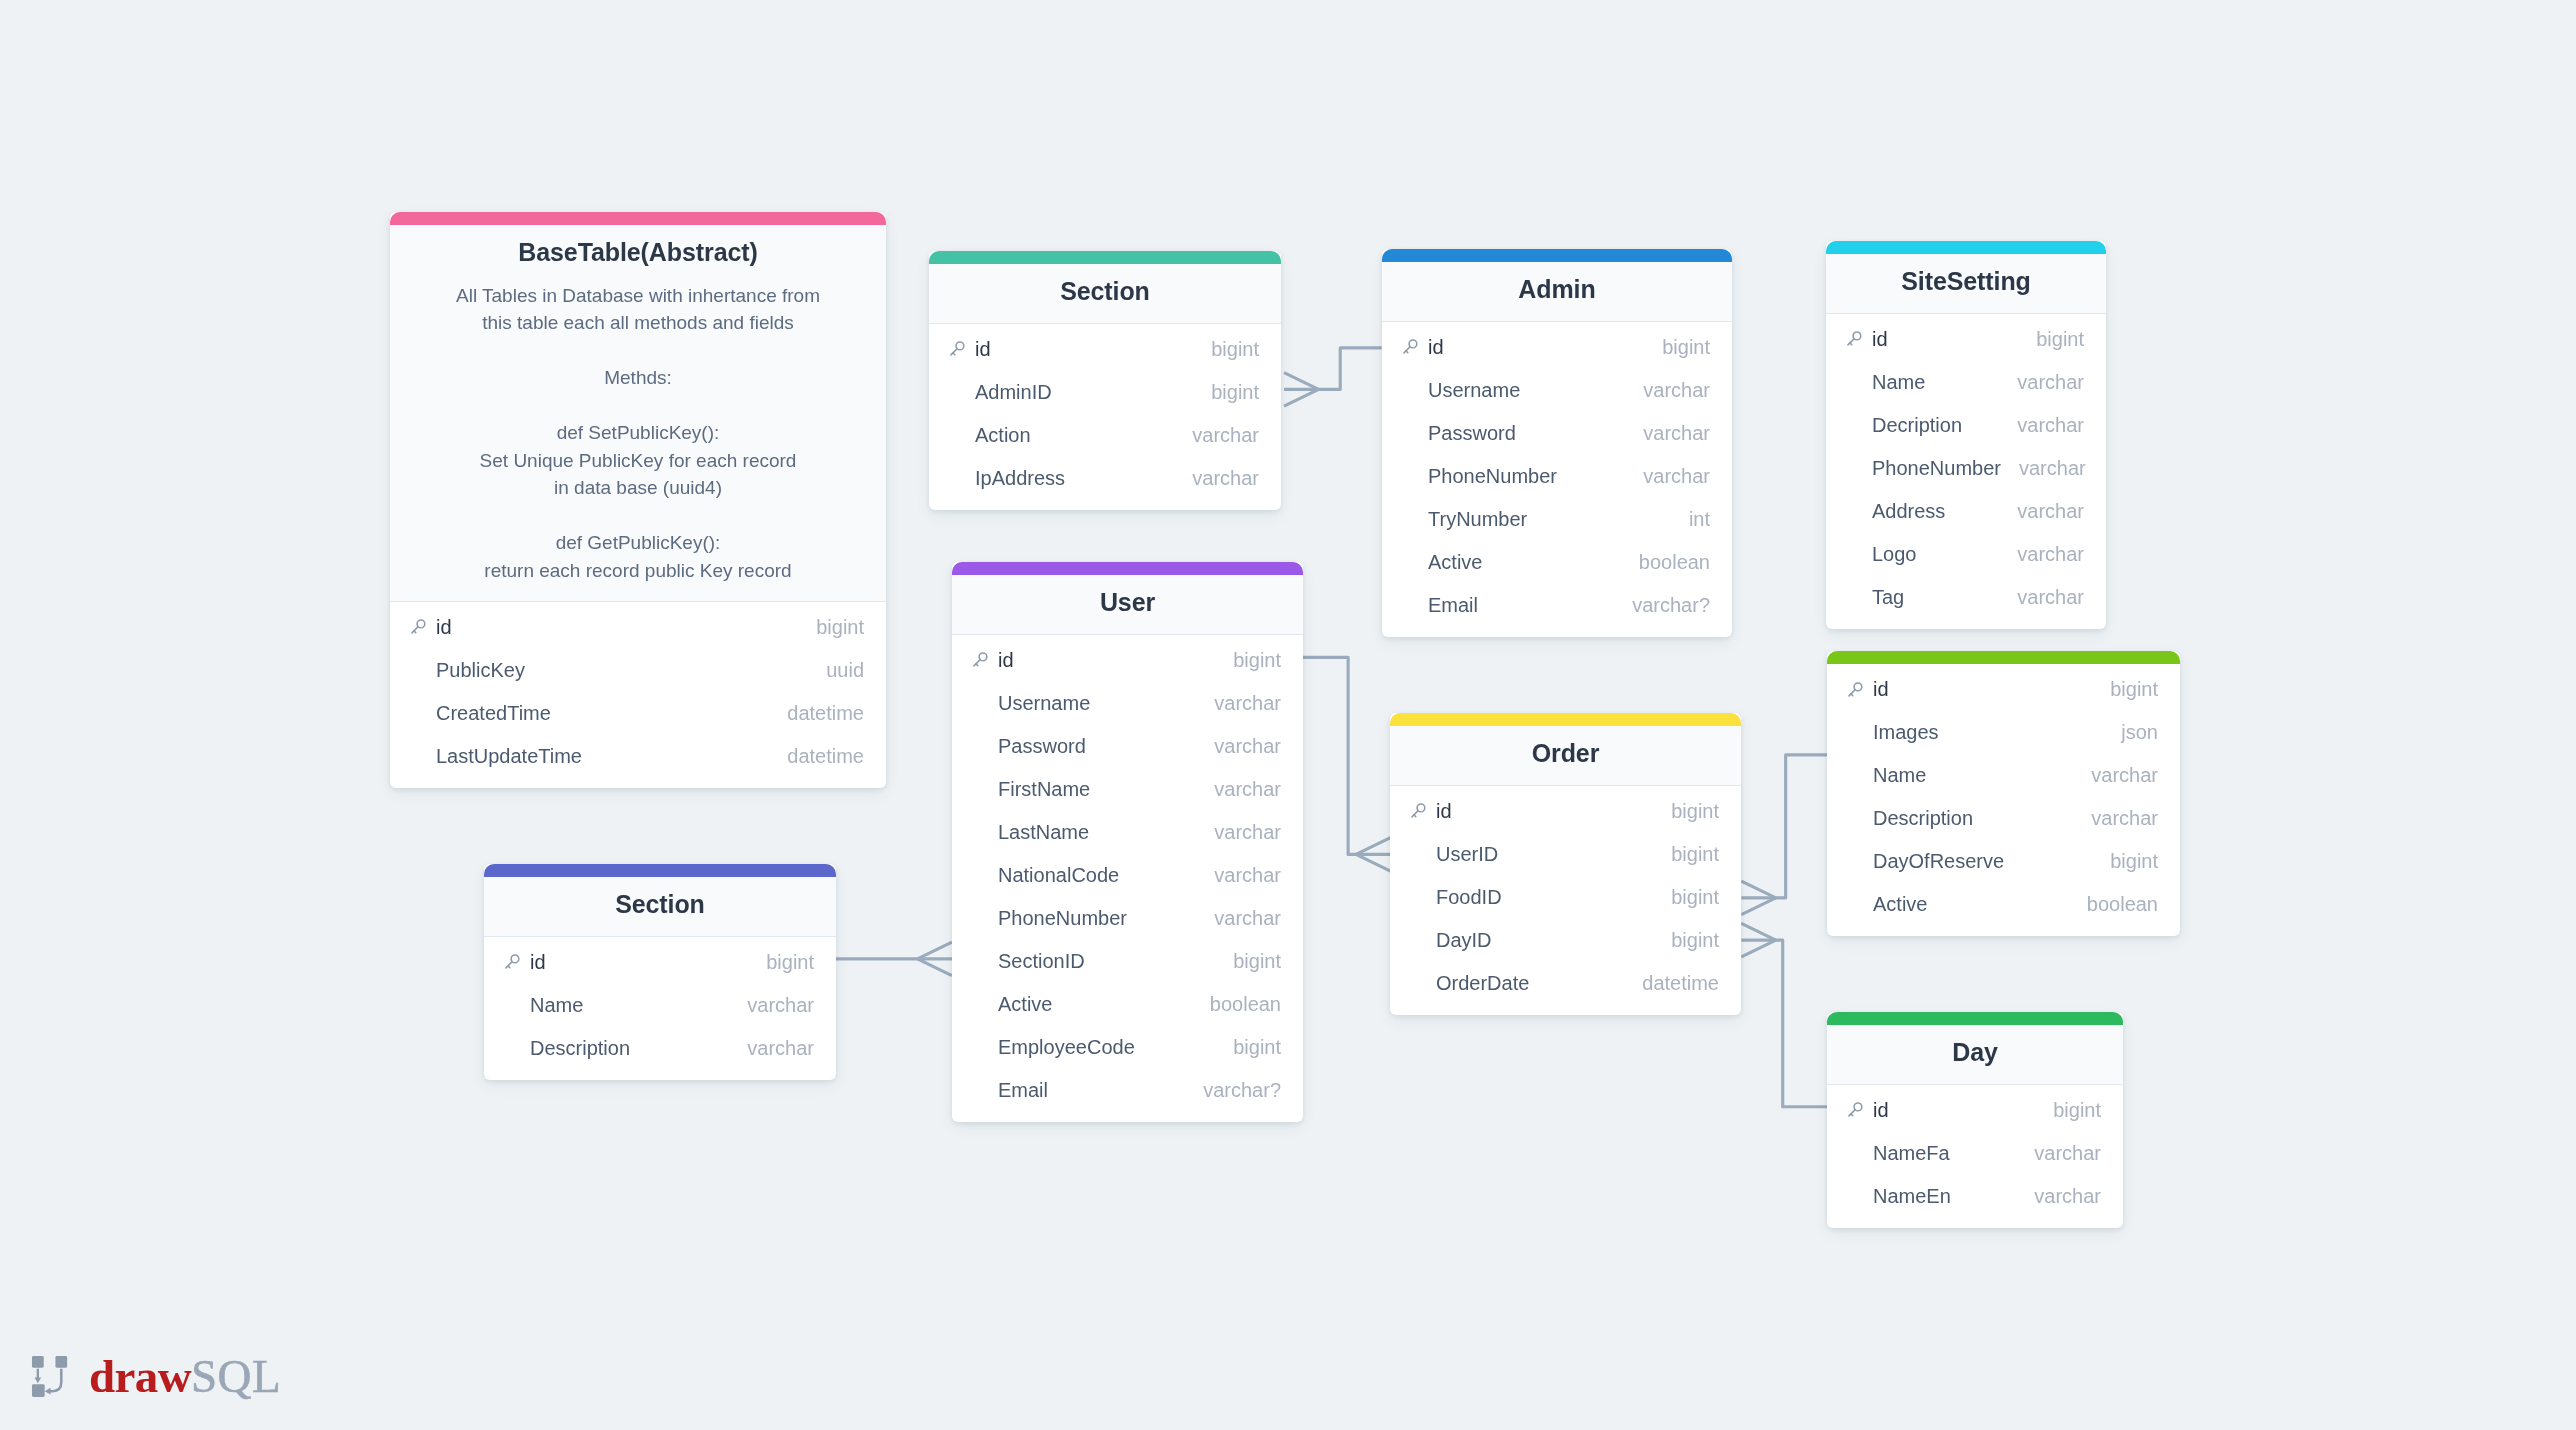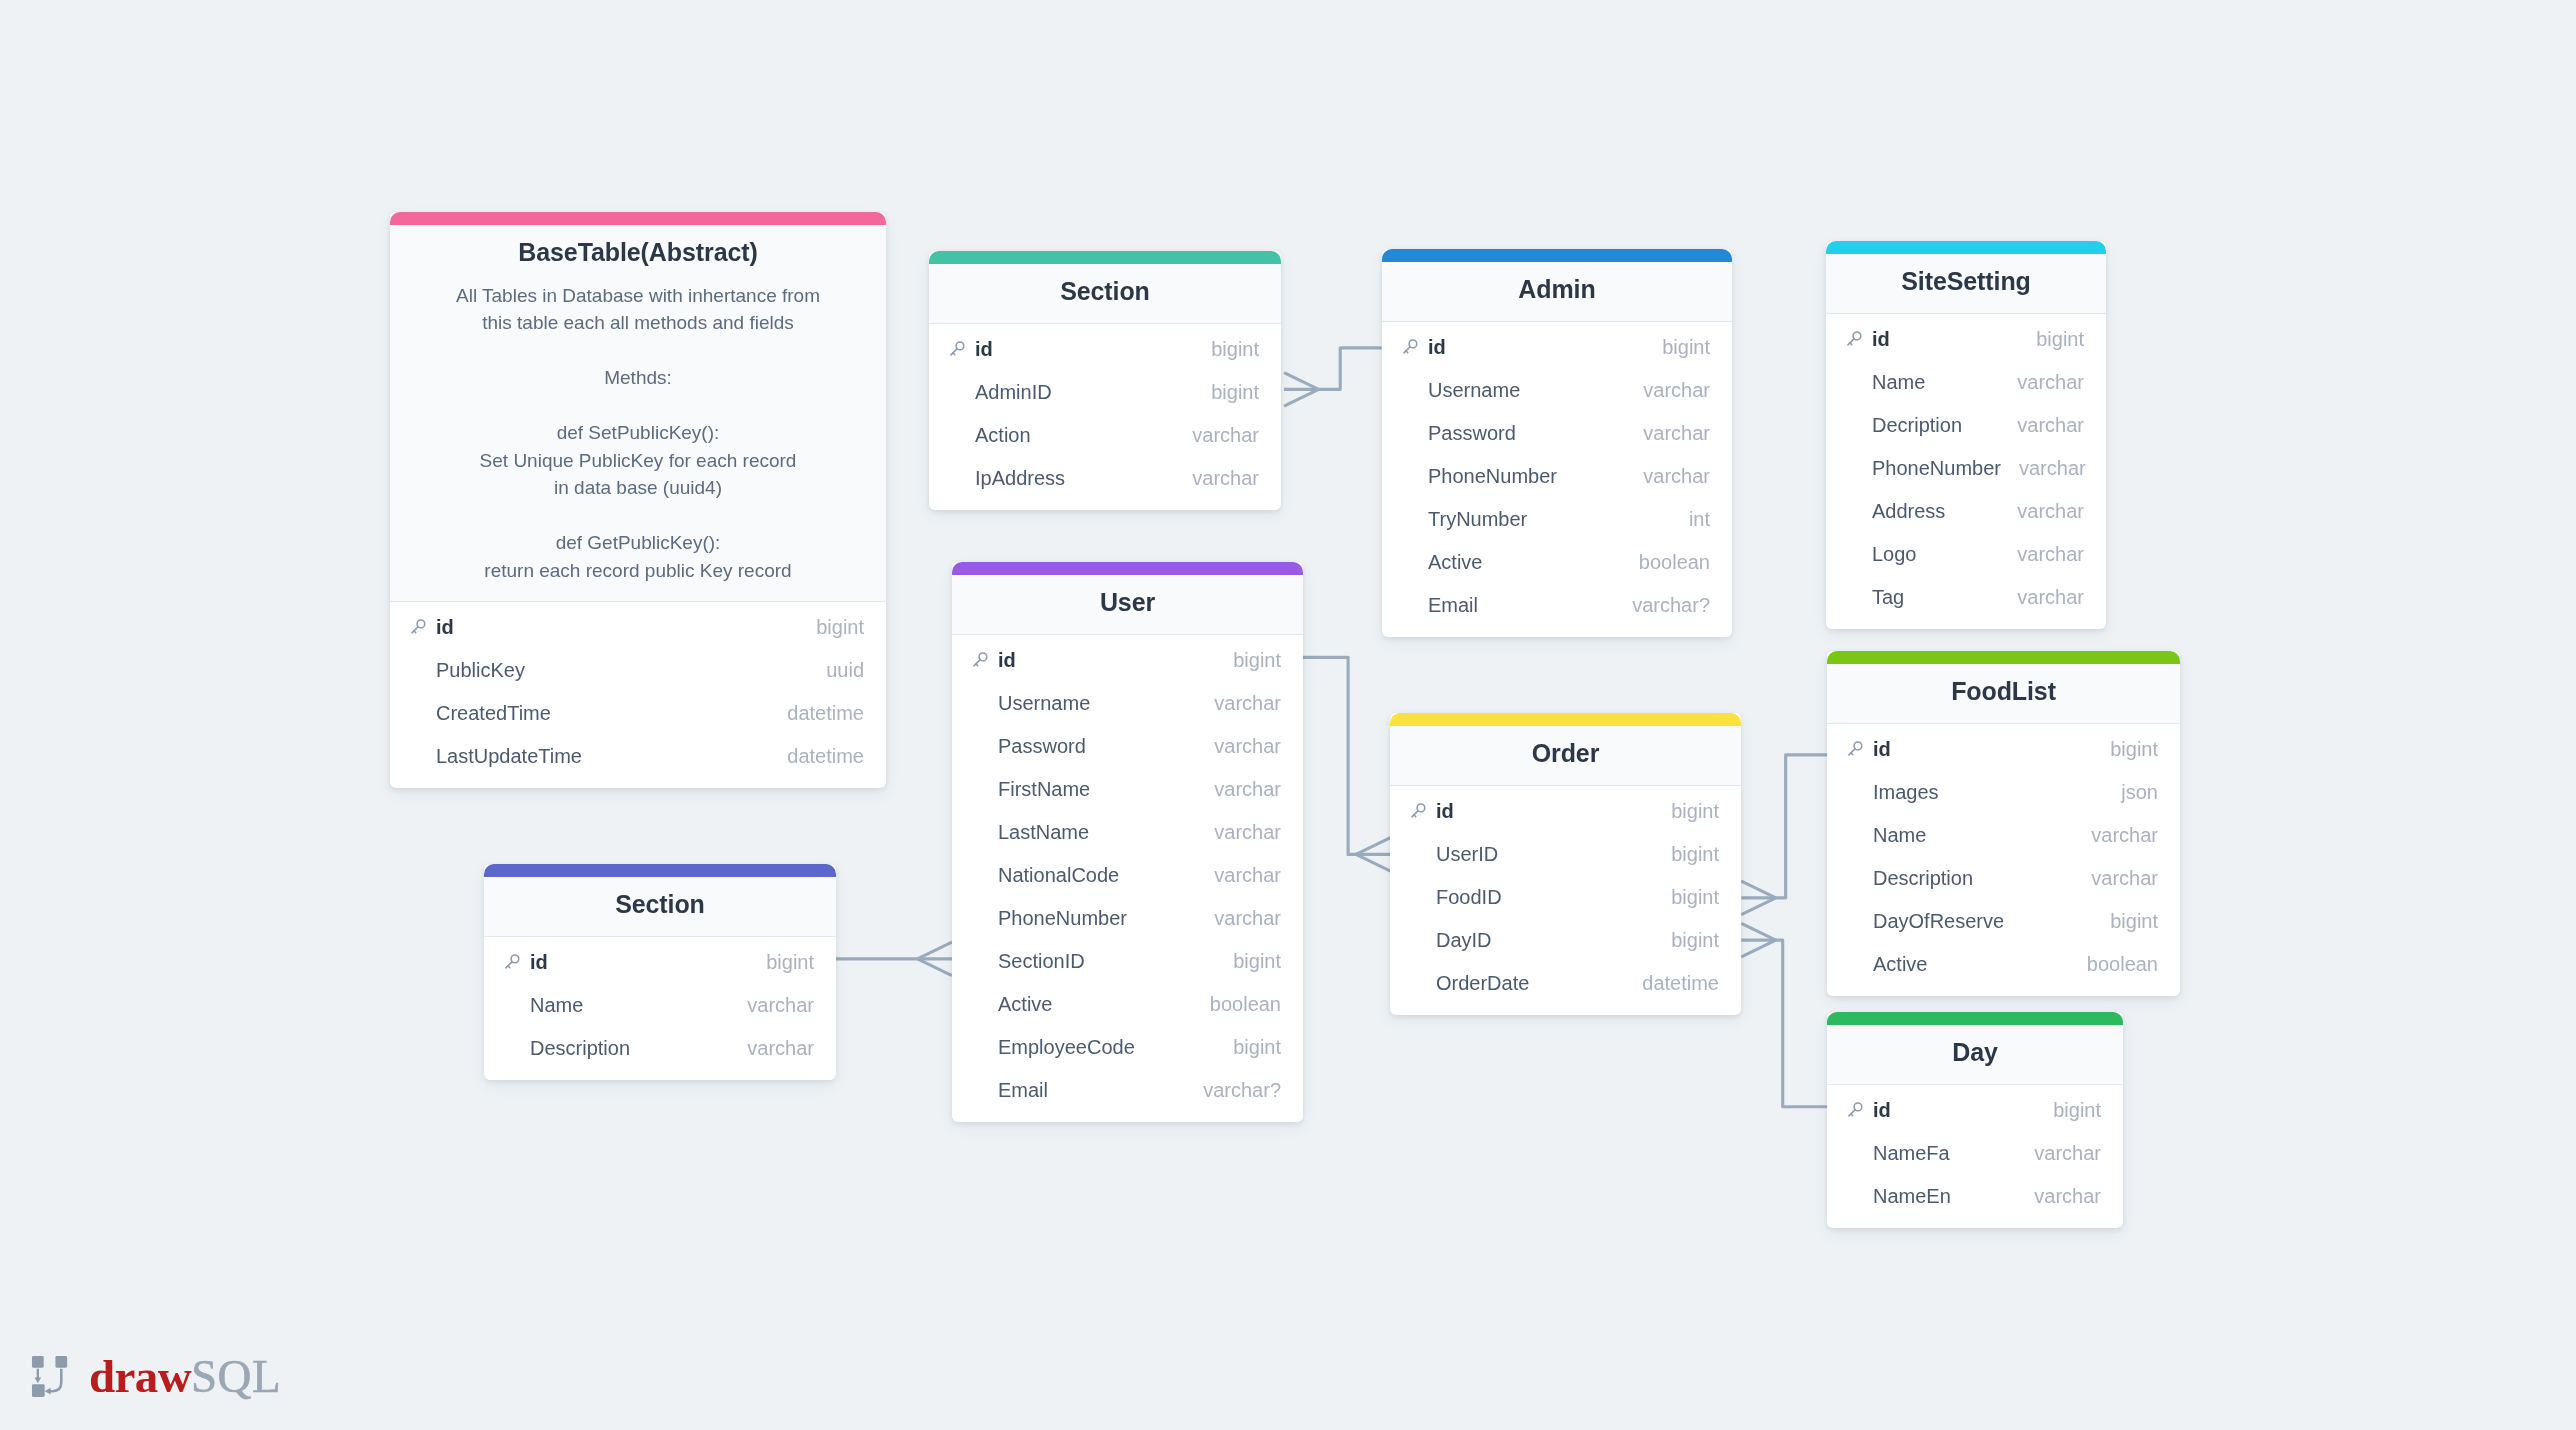--- a/index.html
+++ b/index.html
@@ -49,21 +49,21 @@
   .cols { padding: 4px 0 10px; }
   .col-row {
     display: flex;
     align-items: center;
     padding: 0 22px 0 17px;
     height: 43px;
     font-size: 20px;
     color: #4b5a6e;
   }
   .col-name { flex: 1 1 auto; white-space: nowrap; }
-  .col-row.pk .col-name { font-weight: 700; color: #2c3748; }
+  .col-row.pk .col-name { font-weight: 400; color: #2c3748; }
   .col-type { color: #a9b2be; white-space: nowrap; padding-left: 18px; }
   .keyicon { width: 22px; height: 22px; margin-right: 7px; flex: 0 0 22px; display: block; }
   .keyspace { width: 29px; flex: 0 0 29px; }
 
   
   #logo {
     position: absolute;
     left: 30px; bottom: 28px;
     display: flex; align-items: center; gap: 14px;
   }
@@ -388,23 +388,20 @@
           </div>
           <div class="col-row">
             <span class="keyspace"></span>
             <span class="col-name">OrderDate</span>
             <span class="col-type">datetime</span>
           </div>
         </div>
       </div>
       <div class="table-card" style="left: 1827px; top: 651px; width: 353px;">
         <div class="accent" style="background: rgb(122, 198, 24);"></div>
-        <div class="thead">
-          <div class="ttitle">FoodList</div>
-        </div>
         <div class="cols">
           <div class="col-row pk">
             <svg class="keyicon" viewBox="0 0 24 24">
               <g fill="none" stroke="#8d9bab" stroke-width="1.7" stroke-linecap="round" stroke-linejoin="round">
                 <circle cx="15.2" cy="8.6" r="4.2"></circle>
                 <path d="M12.2 11.6 L5.4 18.4"></path>
                 <path d="M7.6 16.2 L9.6 18.2"></path>
               </g>
             </svg>
             <span class="col-name">id</span>

